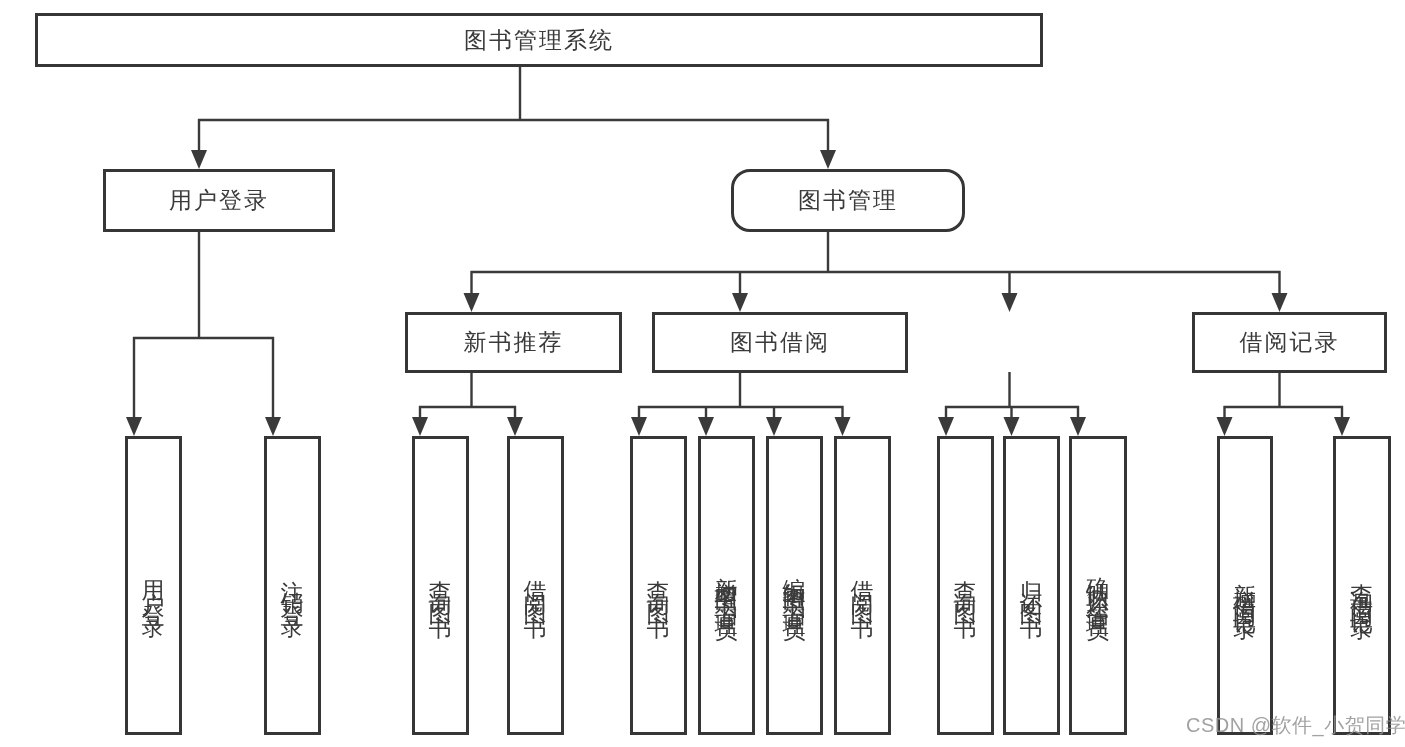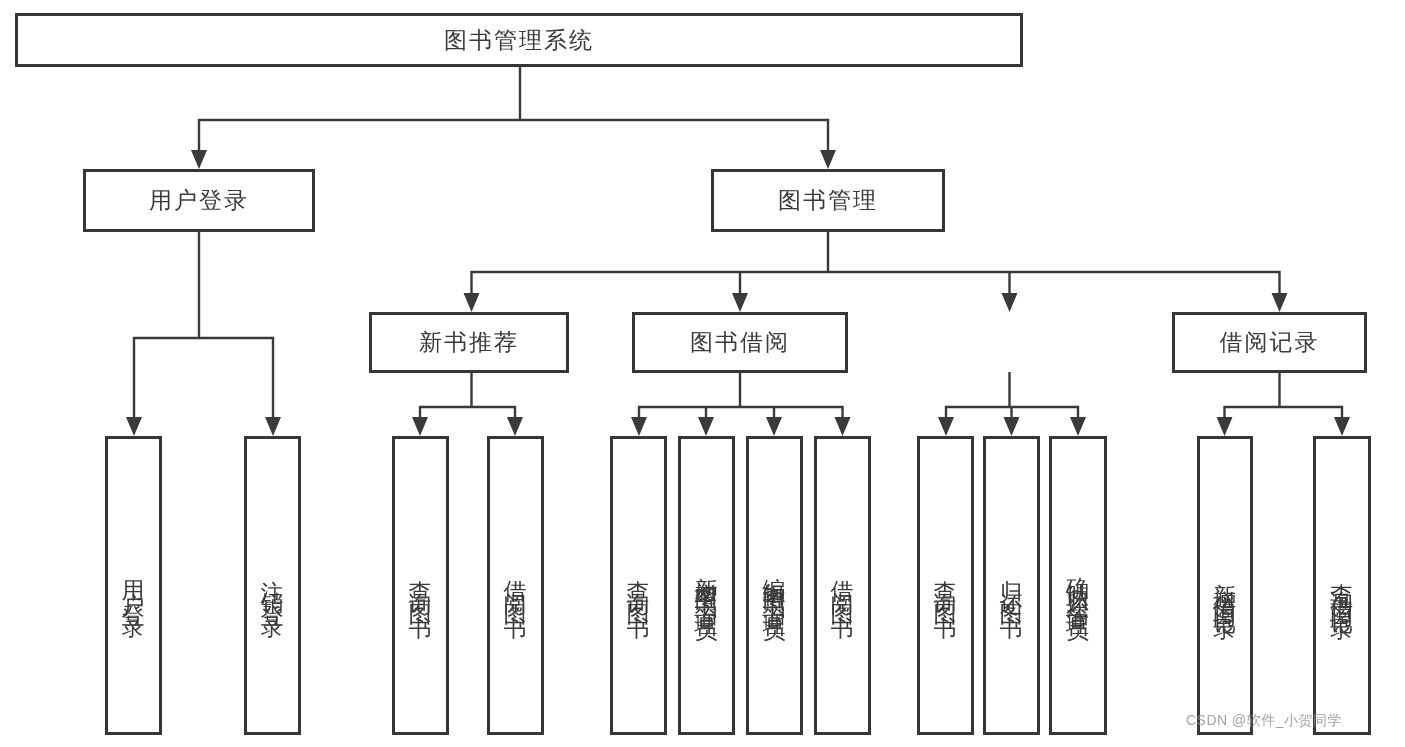--- a/index.html
+++ b/index.html
@@ -17,37 +17,38 @@
   .node{
     position:absolute;
     box-sizing:border-box;
     border:3px solid #363636;
     background:#ffffff;
     display:flex;
     align-items:center;
     justify-content:center;
     color:#3a3a3a;
     z-index:1;
+    margin-left:20px;
   }
   .node.h{font-size:23px;letter-spacing:2px;white-space:nowrap;}
   .node.v span{
     writing-mode:vertical-rl;
     text-orientation:mixed;
     font-size:23px;
     line-height:1.05;
     white-space:nowrap;
   }
   .v-short span{letter-spacing:12px;}
   .v-med span{letter-spacing:7px;}
   .v-long span{letter-spacing:6px;}
   .watermark{
     position:absolute;
     left:1186px;
     top:712px;
-    font-size:14px;
+    font-size:20px;
     letter-spacing:0.5px;
     color:rgba(146,146,146,0.85);
     white-space:nowrap;
     z-index:3;
   }
 </style>
 </head>
 <body>
 
 <div class="canvas">
@@ -88,28 +89,28 @@
     <polygon points="1334,417 1350,417 1342,436"></polygon>
   </svg>
 
   <div class="node h" style="left:15px;top:13px;width:1008px;height:54px;">
     <span>图书管理系统</span>
   </div>
 
   <div class="node h" style="left:83px;top:169px;width:232px;height:63px;">
     <span>用户登录</span>
   </div>
-  <div class="node h" style="left:711px;top:169px;width:234px;height:63px;">
+  <div class="node h" style="left:711px;top:169px;width:234px;height:63px;border-radius:19px;">
     <span>图书管理</span>
   </div>
 
-  <div class="node h" style="left:369px;top:312px;width:200px;height:61px;font-family:Liberation Serif, serif;">
+  <div class="node h" style="left:385px;top:312px;width:217px;height:61px;font-family:Liberation Serif, serif;">
     <span>新书推荐</span>
   </div>
-  <div class="node h" style="left:632px;top:312px;width:216px;height:61px;">
+  <div class="node h" style="left:632px;top:312px;width:256px;height:61px;">
     <span>图书借阅</span>
   </div>
   <div class="node h" style="left:1172px;top:312px;width:195px;height:61px;">
     <span>借阅记录</span>
   </div>
 
   <div class="node v v-short" style="left:105px;top:436px;width:57px;height:299px;">
     <span>用户登录</span>
   </div>
   <div class="node v v-short" style="left:244px;top:436px;width:57px;height:299px;">

